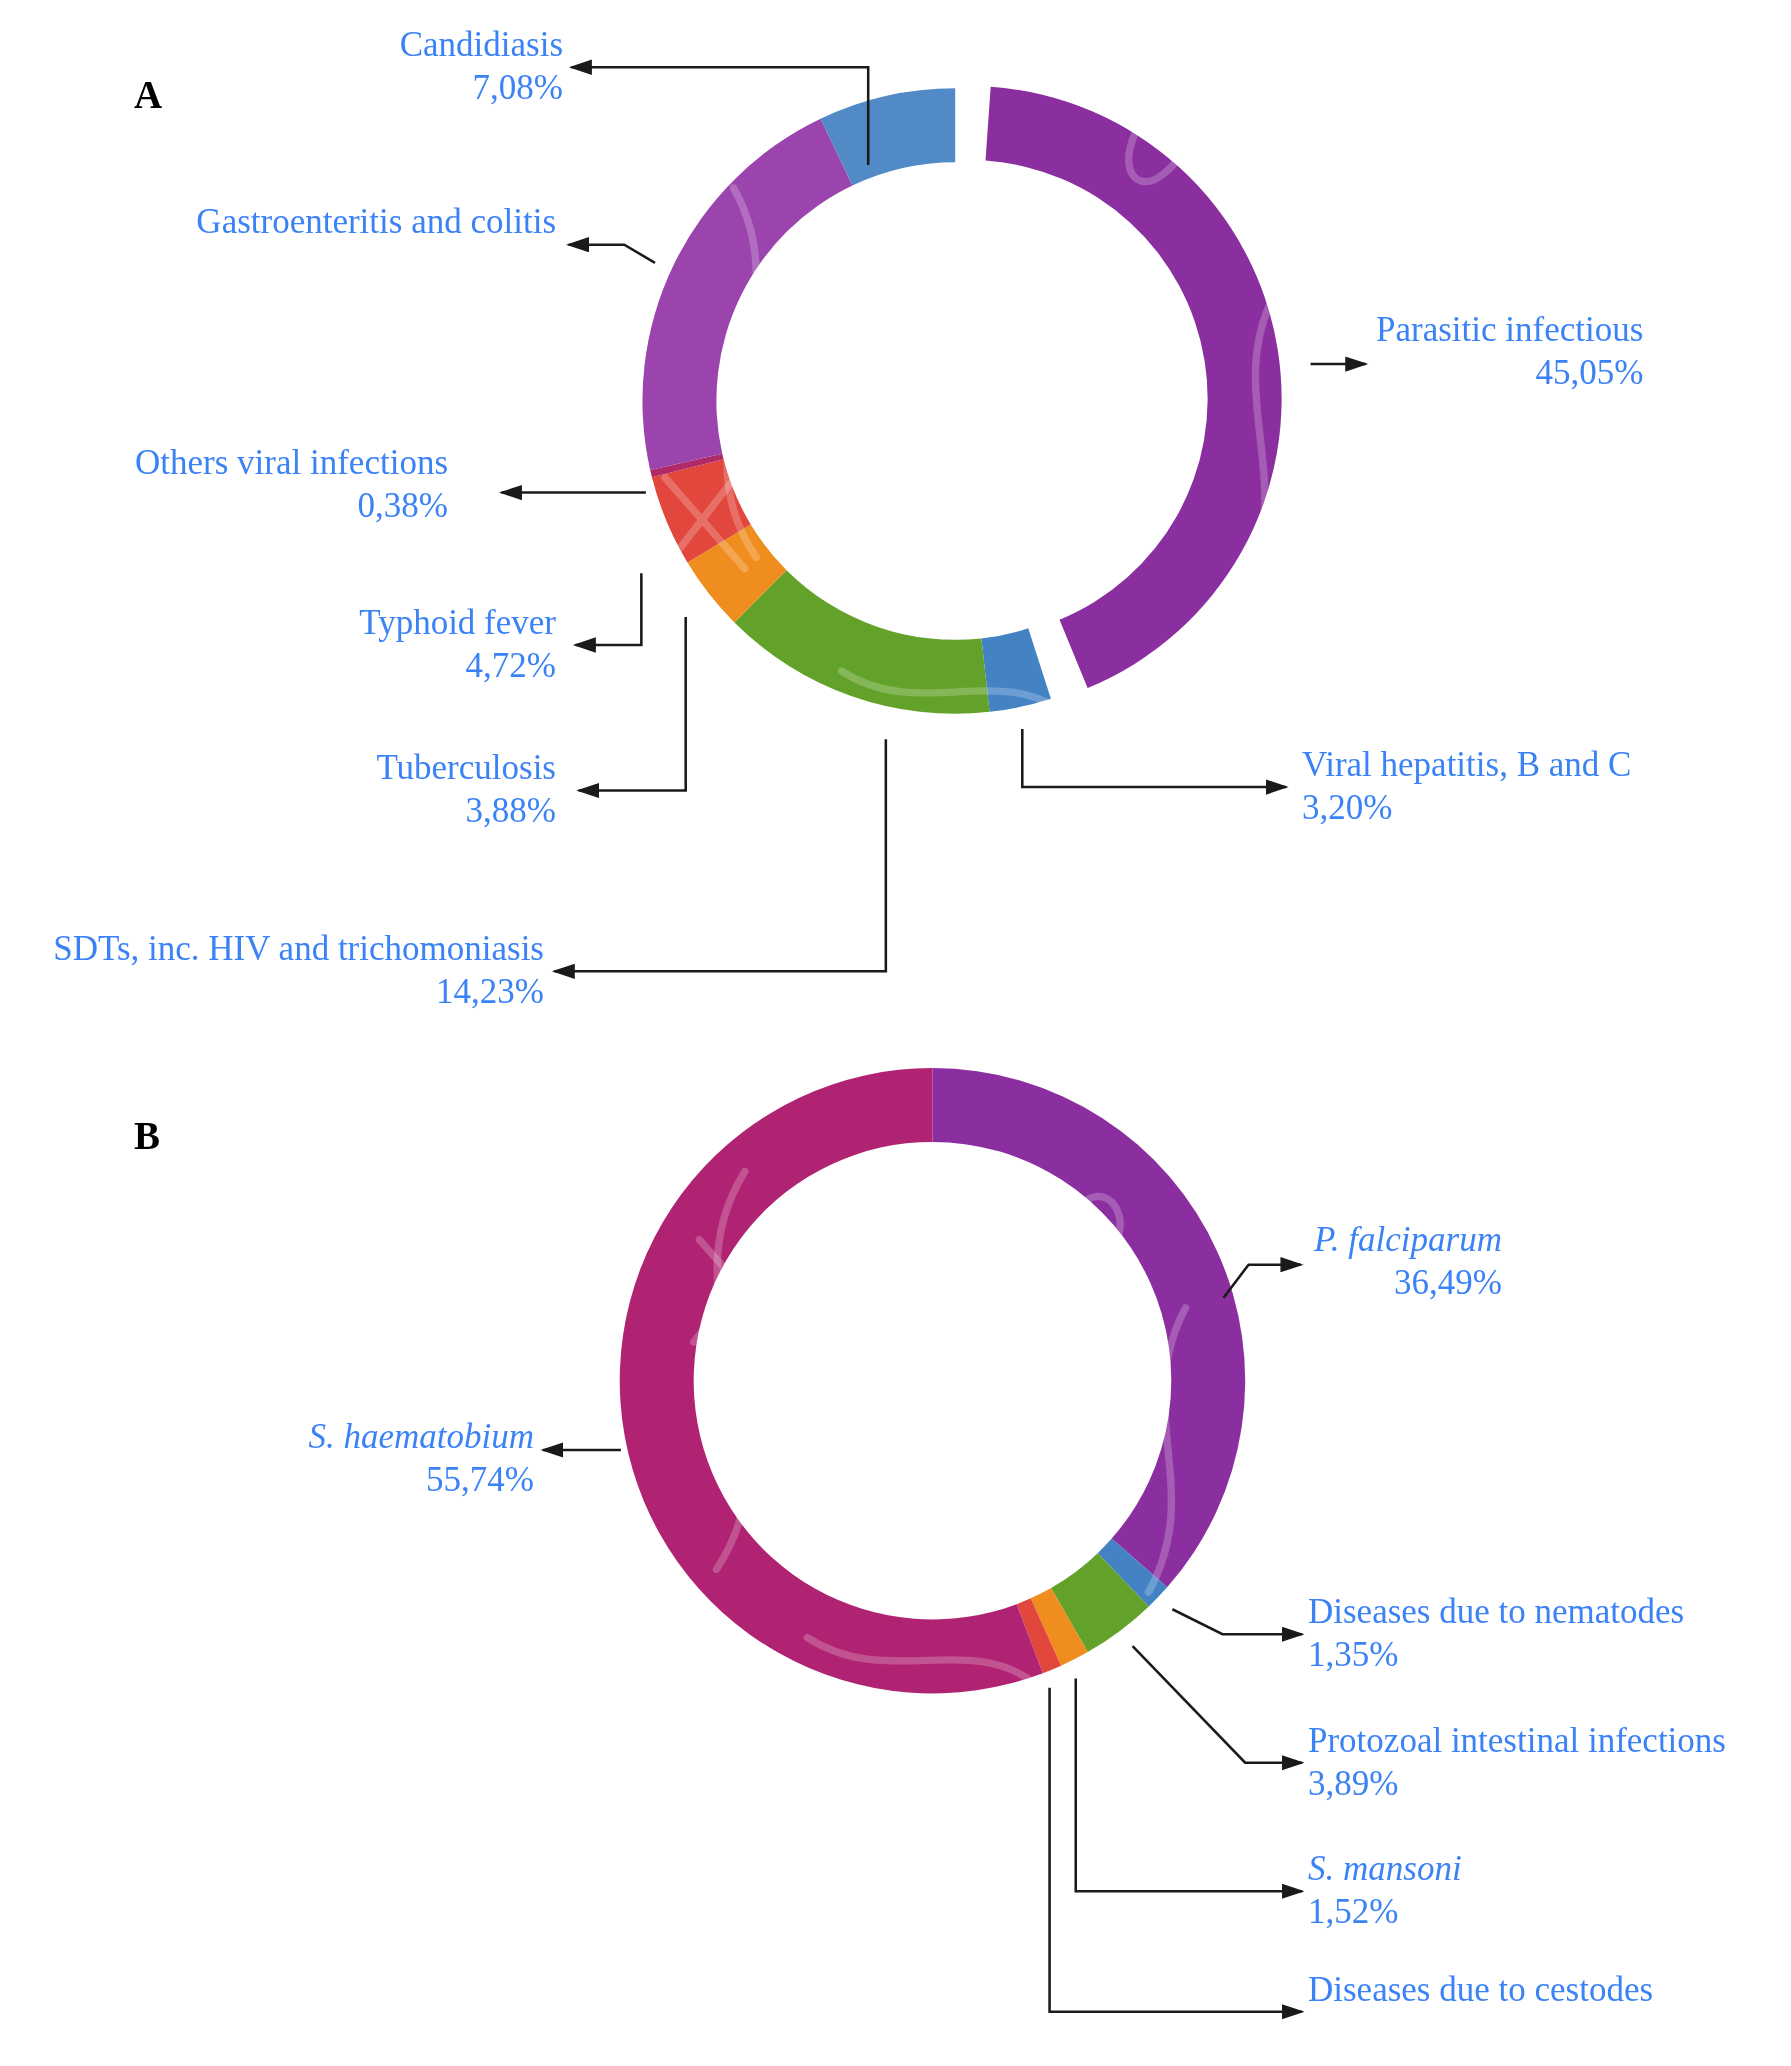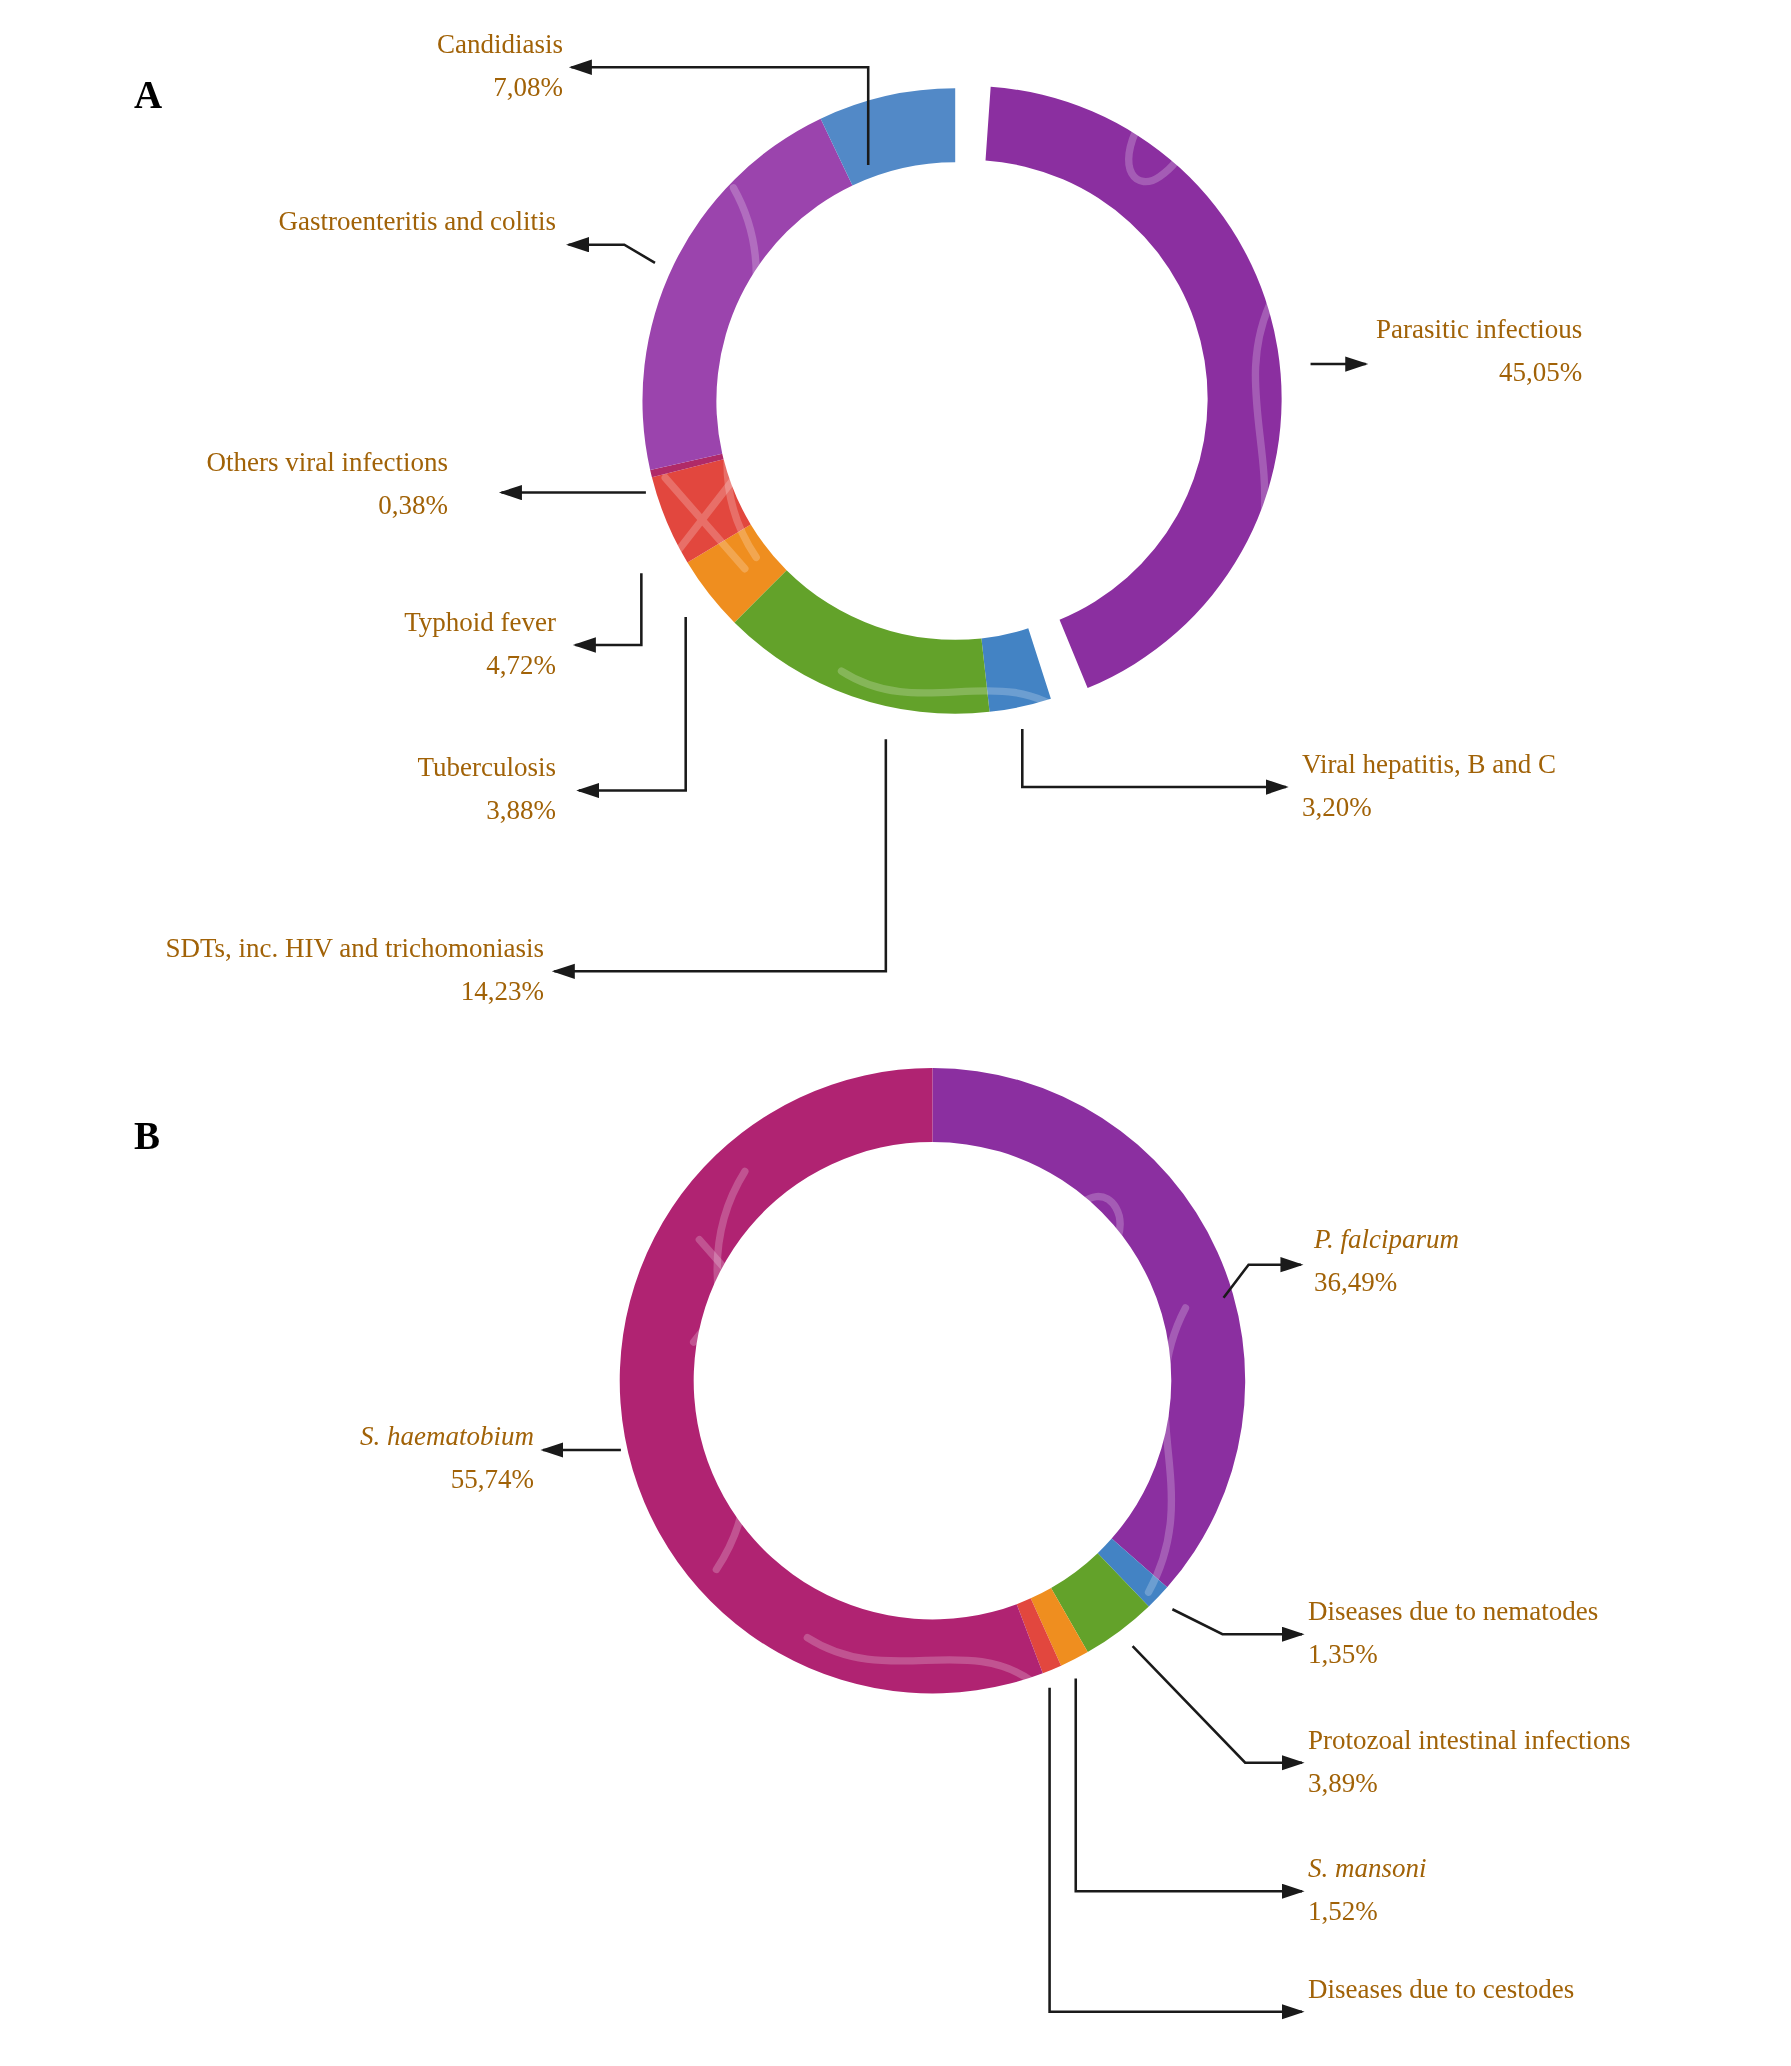--- a/index.html
+++ b/index.html
@@ -5,21 +5,21 @@
   html,body{margin:0;padding:0;}
   body{
     width:1791px;height:2066px;position:relative;background:#ffffff;
     font-family:"Liberation Serif", serif;color:#0a0a0a;overflow:hidden;
   }
   .panel-marker{
     position:absolute;font-weight:bold;font-size:39px;line-height:39px;color:#000;
   }
   svg.overlay{position:absolute;left:0;top:0;display:block;}
   .seg-label{
-    position:absolute;font-size:27px;line-height:43px;white-space:nowrap;color:#a16207;
+    position:absolute;font-size:35px;line-height:43px;white-space:nowrap;color:#3b82f6;
   }
   .seg-label.right{text-align:right;}
   .seg-label.left{text-align:left;}
   .seg-label .name.italic{font-style:italic;}
 </style>
 </head>
 <body>
 
 <div class="panel-marker" style="left:134px; top:75px;">A</div>
 <div class="panel-marker" style="left:134px; top:1116px;">B</div>
@@ -105,21 +105,21 @@
       <div class="name">Others viral infections</div>
       <div class="value">0,38%</div>
     </div>
     <div class="seg-label right" style="top: 200px; right: 1235px;">
       <div class="name">Gastroenteritis and colitis</div>
     </div>
     <div class="seg-label right" style="top: 23px; right: 1228px;">
       <div class="name">Candidiasis</div>
       <div class="value">7,08%</div>
     </div>
-    <div class="seg-label left" style="top: 1218px; left: 1314px;">
+    <div class="seg-label left" style="top: 1218px; left: 1314px; text-align: right;">
       <div class="name italic">P. falciparum</div>
       <div class="value">36,49%</div>
     </div>
     <div class="seg-label left" style="top: 1590px; left: 1308px;">
       <div class="name">Diseases due to nematodes</div>
       <div class="value">1,35%</div>
     </div>
     <div class="seg-label left" style="top: 1719px; left: 1308px;">
       <div class="name">Protozoal intestinal infections</div>
       <div class="value">3,89%</div>

